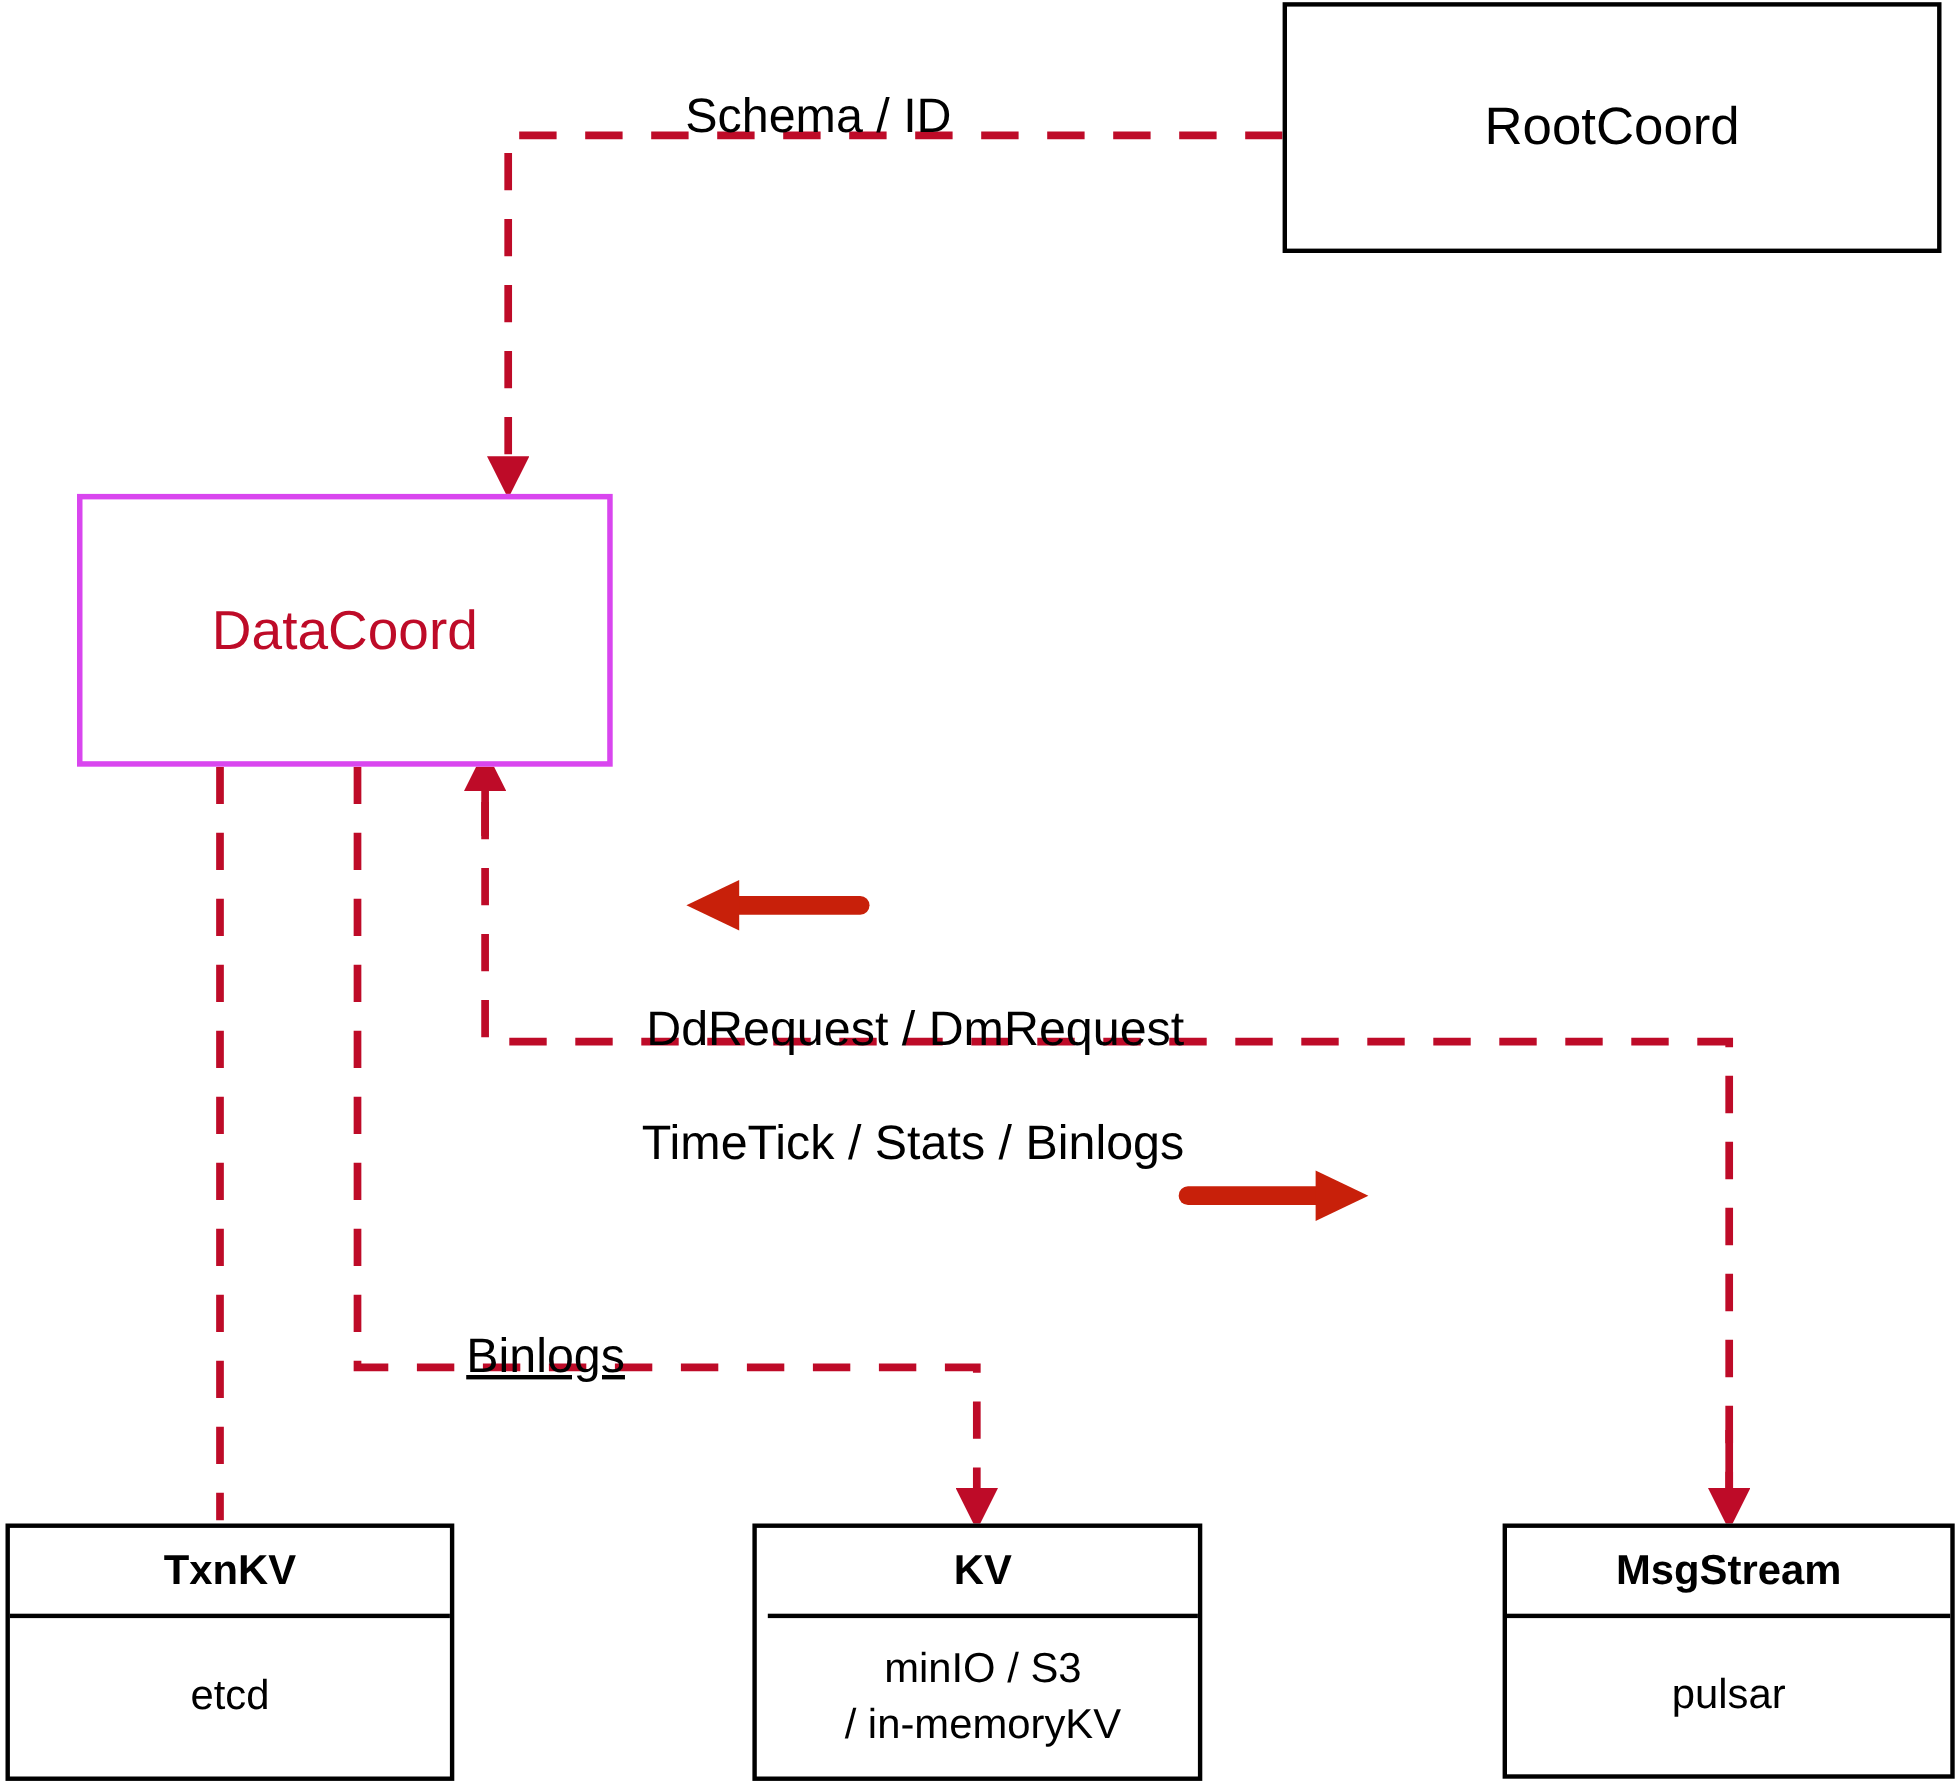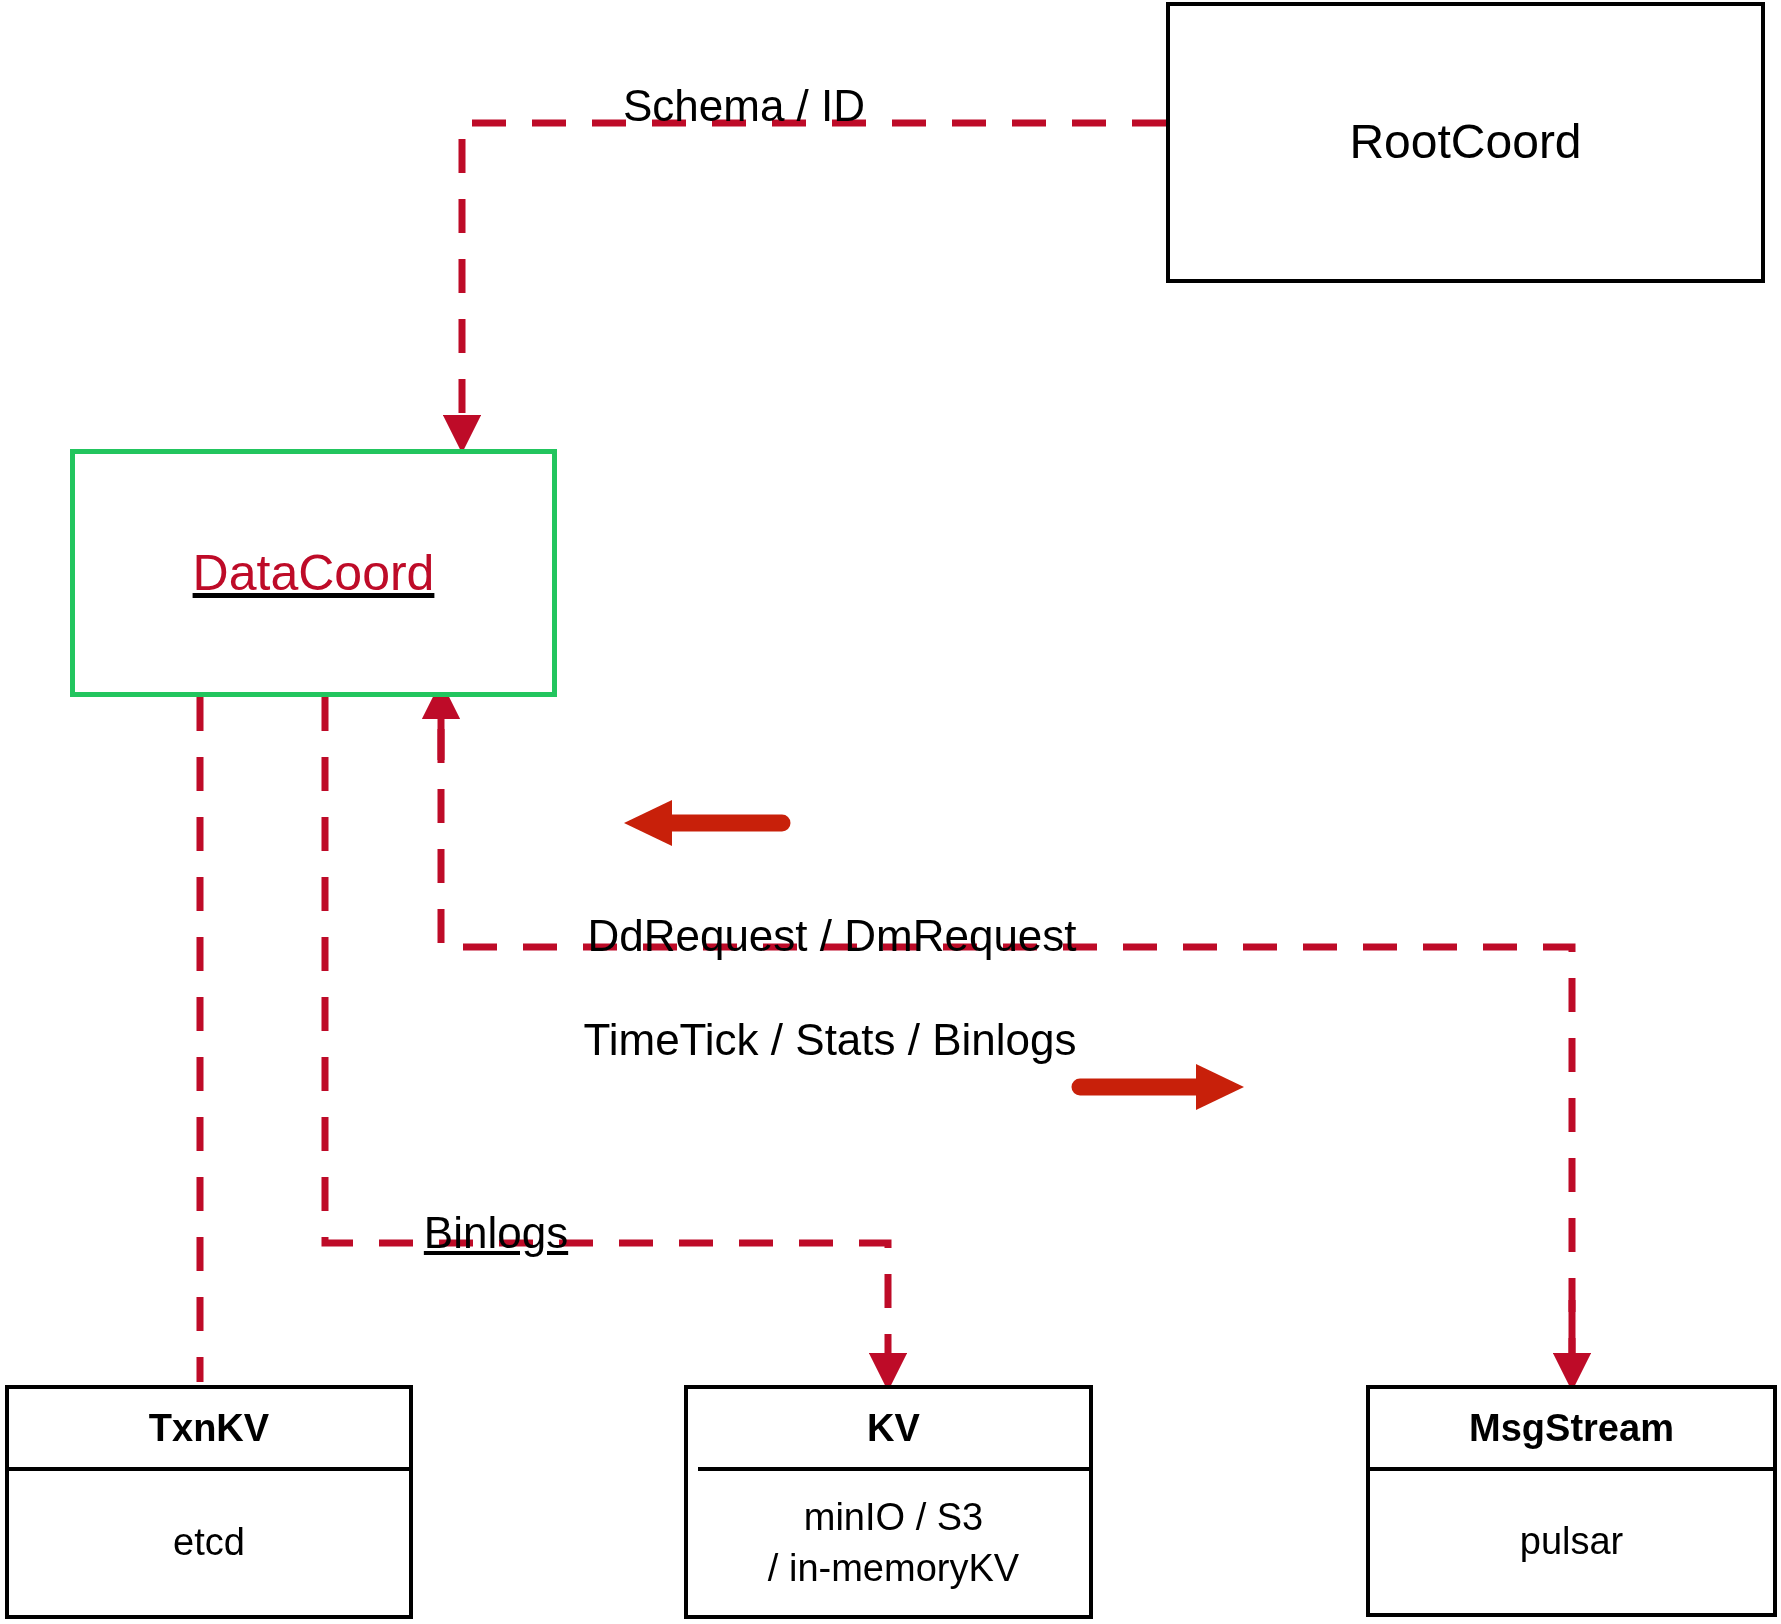--- a/index.html
+++ b/index.html
@@ -30,22 +30,21 @@
     background: #ffffff;
     display: flex;
     flex-direction: column;
     align-items: stretch;
     justify-content: center;
   }
   .node-box.black {
     border: 4px solid #000000;
   }
   .node-box.red {
-    border: 5px solid #22c55e;
-    text-decoration: underline;
+    border: 5px solid #d946ef;
   }
   .node-title-plain {
     font-size: 48px;
     color: #000000;
     text-align: center;
     line-height: 1.1;
   }
   .node-title-red {
     font-size: 50px;
     color: #BE0B28;
@@ -121,21 +120,21 @@
       <line x1="782" y1="823" x2="660" y2="823" stroke="#C8200A" stroke-width="17" stroke-linecap="round"></line>
       <path d="M 624 823 L 672 800 L 672 846 z" fill="#C8200A"></path>
     </g>
 
     <g>
       <line x1="1080" y1="1087" x2="1208" y2="1087" stroke="#C8200A" stroke-width="17" stroke-linecap="round"></line>
       <path d="M 1244 1087 L 1196 1064 L 1196 1110 z" fill="#C8200A"></path>
     </g>
   </svg>
 
-  <div class="node-box black" style="left:1166px; top:2px; width:599px; height:281px;">
+  <div class="node-box black" style="left:1166px; top:2px; width:599px; height:228px;">
     <div class="node-title-plain">RootCoord</div>
   </div>
 
   <div class="node-box red" style="left:70px; top:449px; width:487px; height:248px;">
     <div class="node-title-red">DataCoord</div>
   </div>
 
   <div class="node-box black" style="left:5px; top:1385px; width:408px; height:234px;">
     <div class="compartment-header" style="height:82px;">TxnKV</div>
     <div class="compartment-body">

